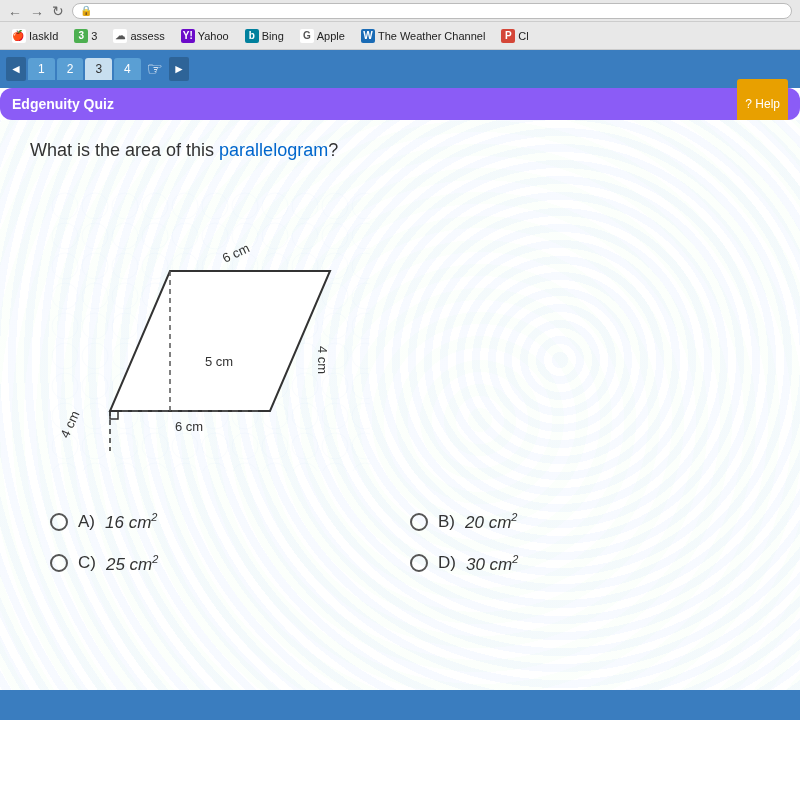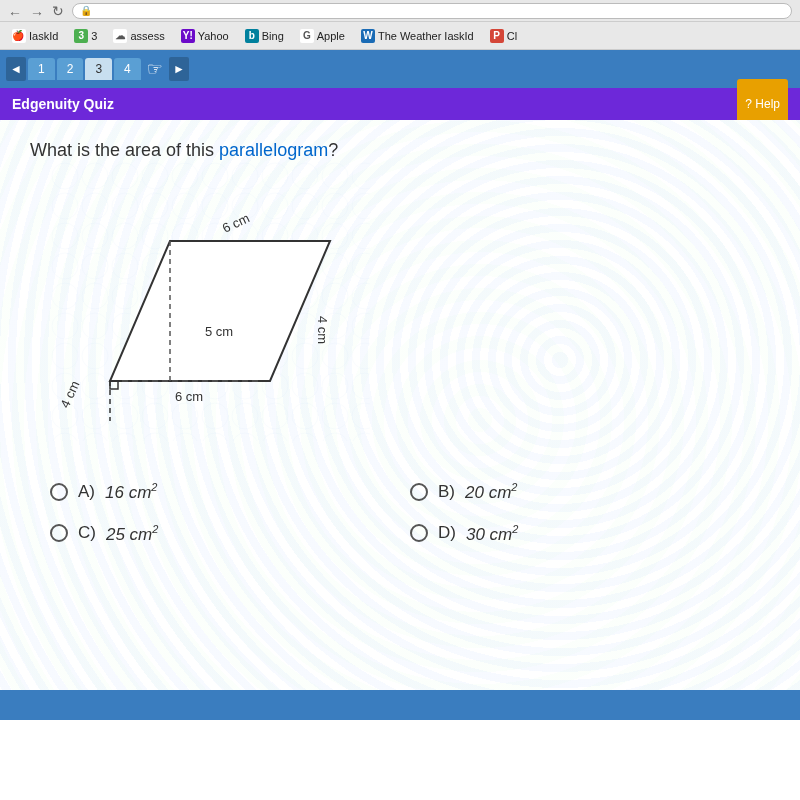--- a/index.html
+++ b/index.html
@@ -139,26 +139,27 @@
       cursor: pointer;
       font-size: 12px;
       border-radius: 2px;
       display: flex;
       align-items: center;
       justify-content: center;
     }
 
     
     .quiz-header {
-      background: #6d28d9;
+      background: #8b5cf6;
       height: 32px;
       display: flex;
       align-items: center;
       justify-content: space-between;
       padding: 0 12px;
+      border-radius: 12px;
     }
     .quiz-title {
       color: white;
       font-size: 14px;
       font-weight: bold;
     }
     .help-btn {
       background: #e8a000;
       color: white;
       border: none;
@@ -196,20 +197,21 @@
           rgba(220,255,220,0.1) 12px, 
           transparent 12px, 
           transparent 24px
         );
       pointer-events: none;
     }
 
     .question-text {
       font-size: 18px;
       color: #333;
+      margin-bottom: 30px;
       position: relative;
       z-index: 1;
     }
     .question-keyword {
       color: #0066cc;
     }
 
     
     .figure-container {
       position: relative;
@@ -307,21 +309,21 @@
   <div class="bookmark-item">
     <span class="bookmark-icon bm-bing">b</span>
     <span>Bing</span>
   </div>
   <div class="bookmark-item">
     <span class="bookmark-icon bm-google">G</span>
     <span>Apple</span>
   </div>
   <div class="bookmark-item">
     <span class="bookmark-icon bm-weather">W</span>
-    <span>The Weather IaskId</span>
+    <span>The Weather Channel</span>
   </div>
   <div class="bookmark-item">
     <span class="bookmark-icon bm-p">P</span>
     <span>Cl</span>
   </div>
 </div>
 
 <div class="tab-bar">
   <button class="tab-nav-btn">◄</button>
   <div class="tab-item">1</div>

